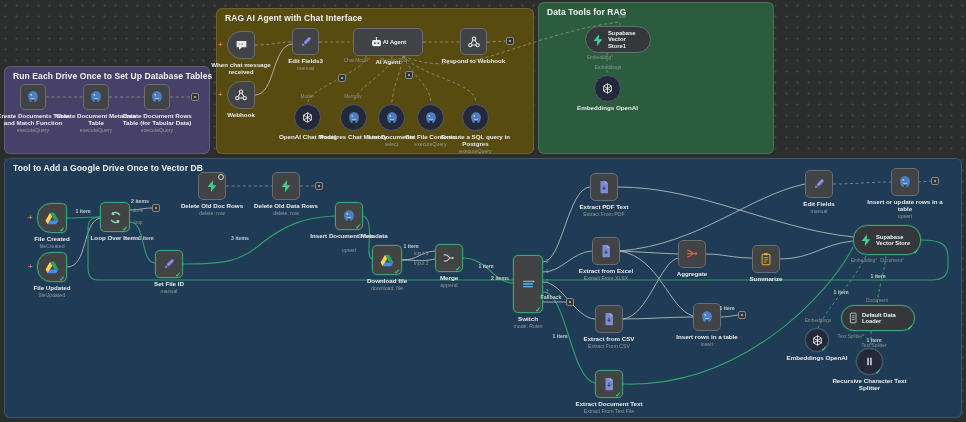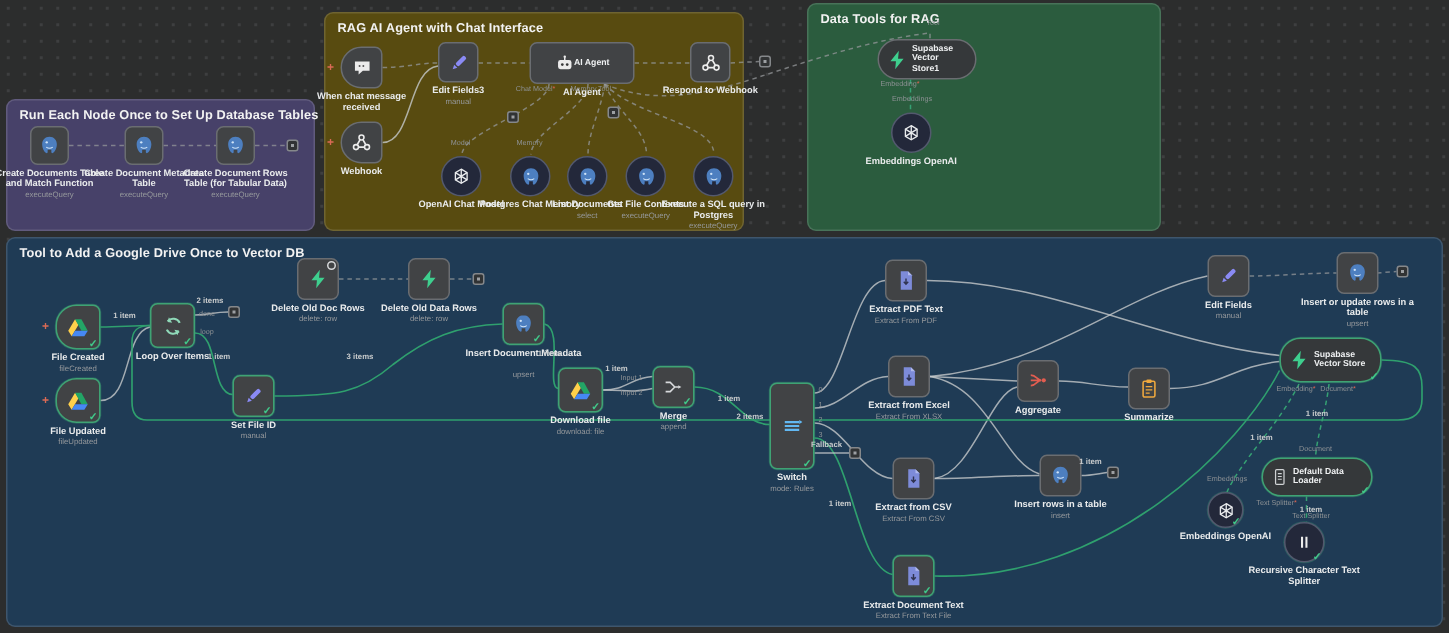--- a/index.html
+++ b/index.html
@@ -33,23 +33,23 @@
   .plabel{position:absolute;z-index:4;transform:translate(-50%,-50%);font-size:4.8px;color:#8d9194;white-space:nowrap;}
   .plabel .star{color:#e06553;}
   .endp{position:absolute;z-index:3;width:8px;height:8px;background:#313334;border:1px solid #85888b;border-radius:2px;box-sizing:border-box;}
   .endp::after{content:'';position:absolute;left:2px;top:2px;width:2px;height:2px;background:#9da0a3;}
 </style>
 </head>
 <body>
 
 <div id="canvas">
     <div class="group" style="left: 4px; top: 66px; width: 206px; height: 88px; background: rgb(71, 65, 105);">
-      <div class="group-title">Run Each Node Once to Set Up Database Tables</div>
-    </div>
-    <div class="group" style="left: 216px; top: 8px; width: 280px; height: 146px; background: rgb(88, 75, 16);">
+      <div class="group-title">Run Each Drive Once to Set Up Database Tables</div>
+    </div>
+    <div class="group" style="left: 216px; top: 8px; width: 318px; height: 146px; background: rgb(88, 75, 16);">
       <div class="group-title">RAG AI Agent with Chat Interface</div>
     </div>
     <div class="group" style="left: 538px; top: 2px; width: 236px; height: 152px; background: rgb(43, 92, 62);">
       <div class="group-title">Data Tools for RAG</div>
     </div>
     <div class="group" style="left: 4px; top: 158px; width: 958px; height: 260px; background: rgb(31, 59, 85);">
       <div class="group-title">Tool to Add a Google Drive Once to Vector DB</div>
     </div>
     <svg id="edges" width="966" height="422">
       <path d="M46 97 L83 97" class="e-d"></path>

